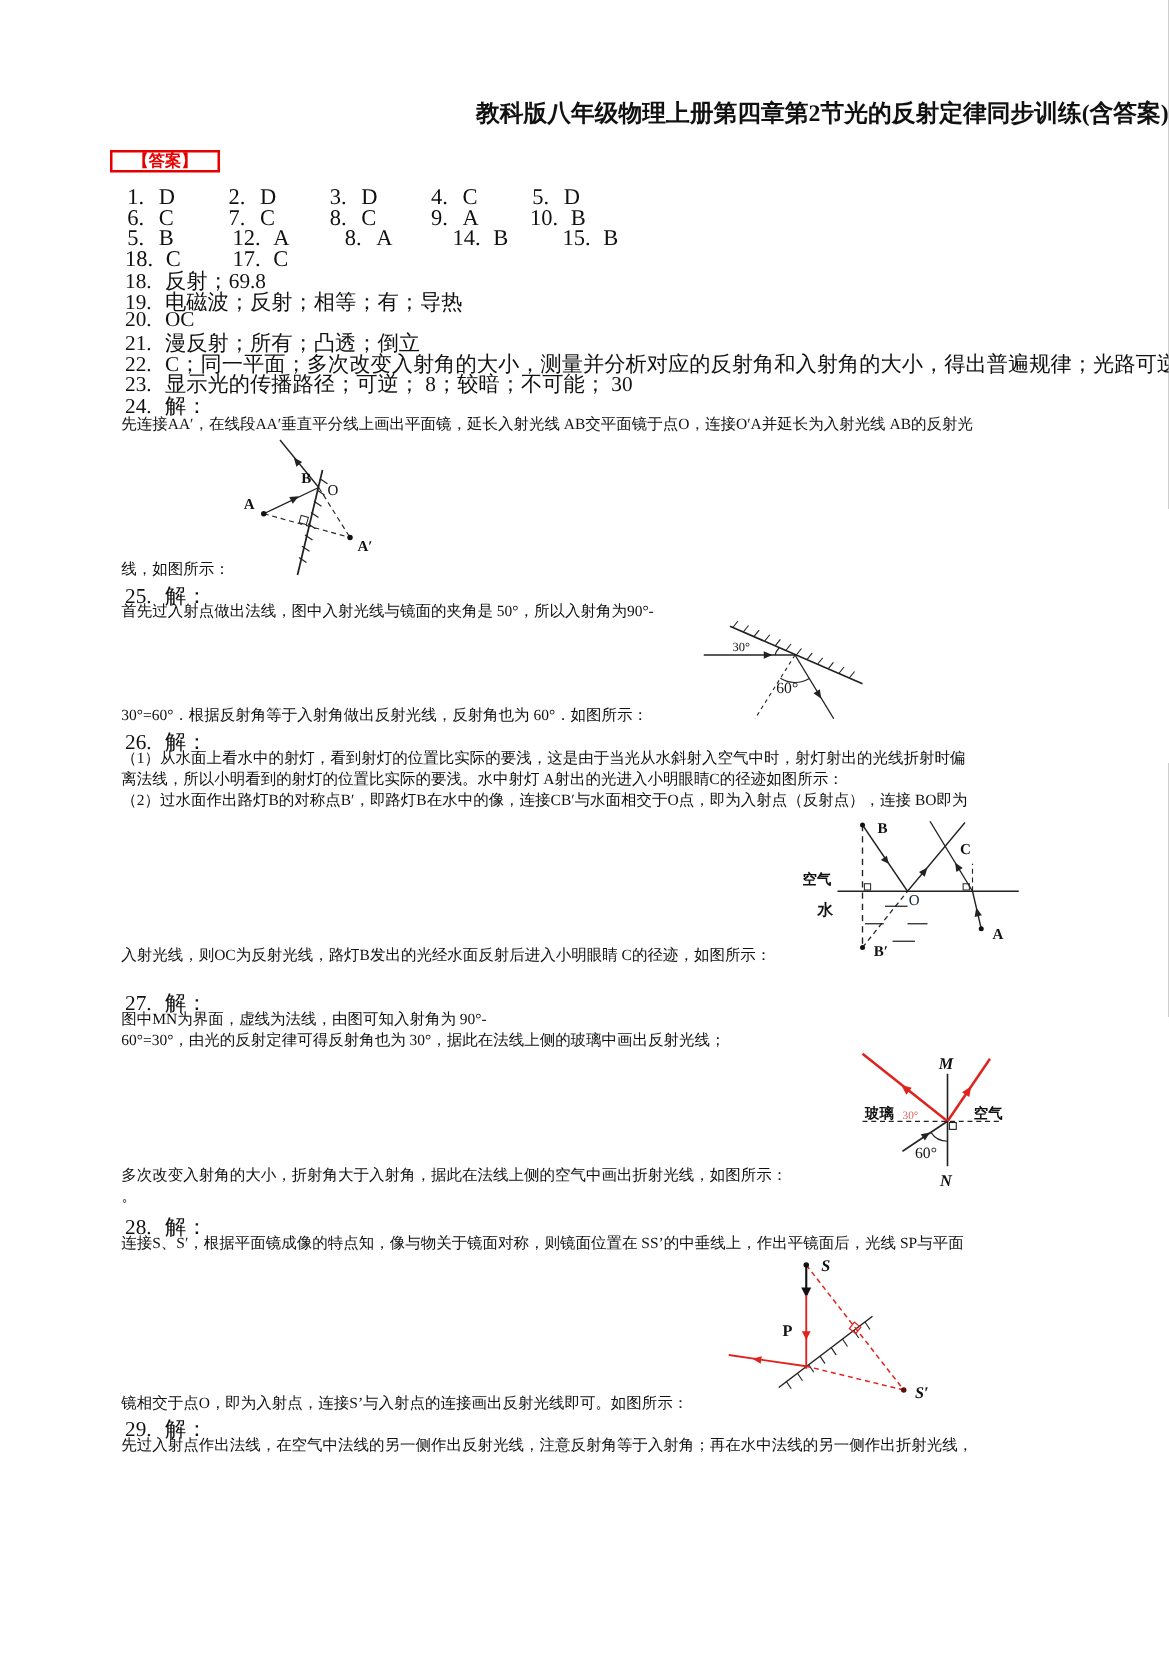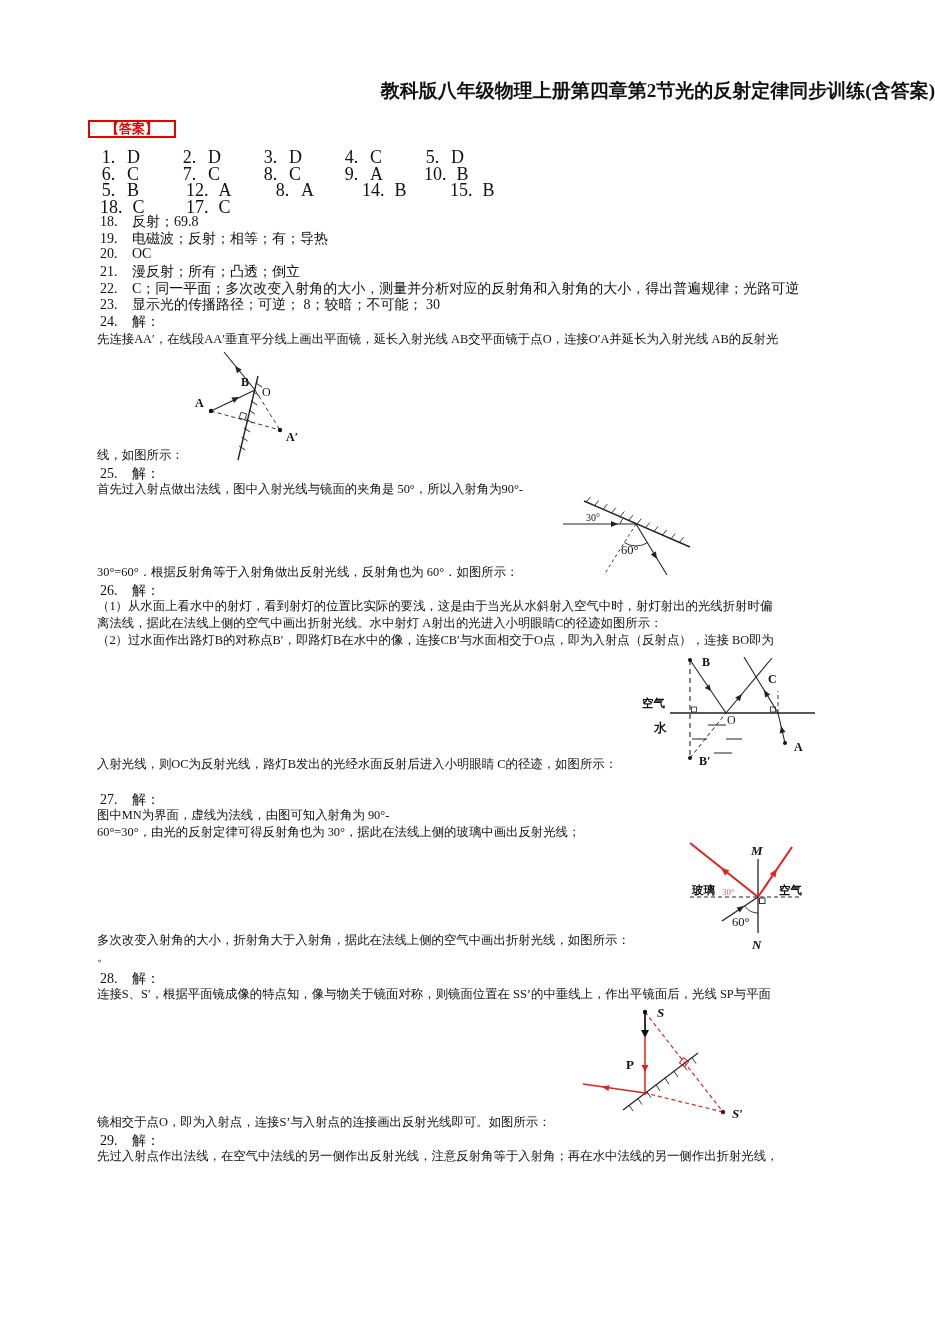--- a/index.html
+++ b/index.html
@@ -20,21 +20,21 @@
   .ansbadge{
     position:absolute;left:88px;top:120px;
     color:#e60000;border:2px solid #e60000;
     font-size:13px;font-weight:bold;line-height:1.1;
     padding:0 16px;white-space:pre;
   }
   .line{position:absolute;left:97px;font-size:12.4px;white-space:pre;line-height:15px;}
   .cell{position:absolute;font-size:18px;white-space:pre;text-align:center;}
   .cn{display:inline-block;min-width:17px;}
   .cv{margin-left:10px;}
-  .numline{position:absolute;left:100px;font-size:14px;white-space:pre;}
+  .numline{position:absolute;left:100px;font-size:17px;white-space:pre;}
   .nn{display:inline-block;width:32px;}
   svg{position:absolute;overflow:visible;}
   svg text{font-family:"Liberation Serif","DejaVu Serif",serif;}
   .lbl{font-weight:bold;font-size:12px;fill:#111;}
   .lblcjk{font-weight:bold;font-size:11.5px;fill:#111;}
   .lblit{font-weight:bold;font-style:italic;font-size:13px;fill:#111;}
 </style>
 </head>
 <body>
 
@@ -77,21 +77,21 @@
 
   <div>
     <div class="numline" style="top:313px"><span class="nn">24.</span><span>解：</span></div>
     <div class="line" style="top:332px">先连接AA′，在线段AA′垂直平分线上画出平面镜，延长入射光线 AB交平面镜于点O，连接O′A并延长为入射光线 AB的反射光</div>
     <div class="line" style="top:448px">线，如图所示：</div>
     <div class="numline" style="top:465px"><span class="nn">25.</span><span>解：</span></div>
     <div class="line" style="top:482px">首先过入射点做出法线，图中入射光线与镜面的夹角是 50°，所以入射角为90°-</div>
     <div class="line" style="top:565px">30°=60°．根据反射角等于入射角做出反射光线，反射角也为 60°．如图所示：</div>
     <div class="numline" style="top:582px"><span class="nn">26.</span><span>解：</span></div>
     <div class="line" style="top:599px">（1）从水面上看水中的射灯，看到射灯的位置比实际的要浅，这是由于当光从水斜射入空气中时，射灯射出的光线折射时偏</div>
-    <div class="line" style="top:616px">离法线，据此在法线上侧的空气中画出折射光线。水中射灯 A射出的光进入小明眼睛C的径迹如图所示：</div>
+    <div class="line" style="top:616px">离法线，所以小明看到的射灯的位置比实际的要浅。水中射灯 A射出的光进入小明眼睛C的径迹如图所示：</div>
     <div class="line" style="top:633px">（2）过水面作出路灯B的对称点B′，即路灯B在水中的像，连接CB′与水面相交于O点，即为入射点（反射点），连接 BO即为</div>
     <div class="line" style="top:757px">入射光线，则OC为反射光线，路灯B发出的光经水面反射后进入小明眼睛 C的径迹，如图所示：</div>
     <div class="numline" style="top:791px"><span class="nn">27.</span><span>解：</span></div>
     <div class="line" style="top:808px">图中MN为界面，虚线为法线，由图可知入射角为 90°-</div>
     <div class="line" style="top:825px">60°=30°，由光的反射定律可得反射角也为 30°，据此在法线上侧的玻璃中画出反射光线；</div>
     <div class="line" style="top:933px">多次改变入射角的大小，折射角大于入射角，据此在法线上侧的空气中画出折射光线，如图所示：</div>
     <div class="line" style="top:950px">。</div>
     <div class="numline" style="top:970px"><span class="nn">28.</span><span>解：</span></div>
     <div class="line" style="top:987px">连接S、S′，根据平面镜成像的特点知，像与物关于镜面对称，则镜面位置在 SS’的中垂线上，作出平镜面后，光线 SP与平面</div>
     <div class="line" style="top:1115px">镜相交于点O，即为入射点，连接S’与入射点的连接画出反射光线即可。如图所示：</div>

